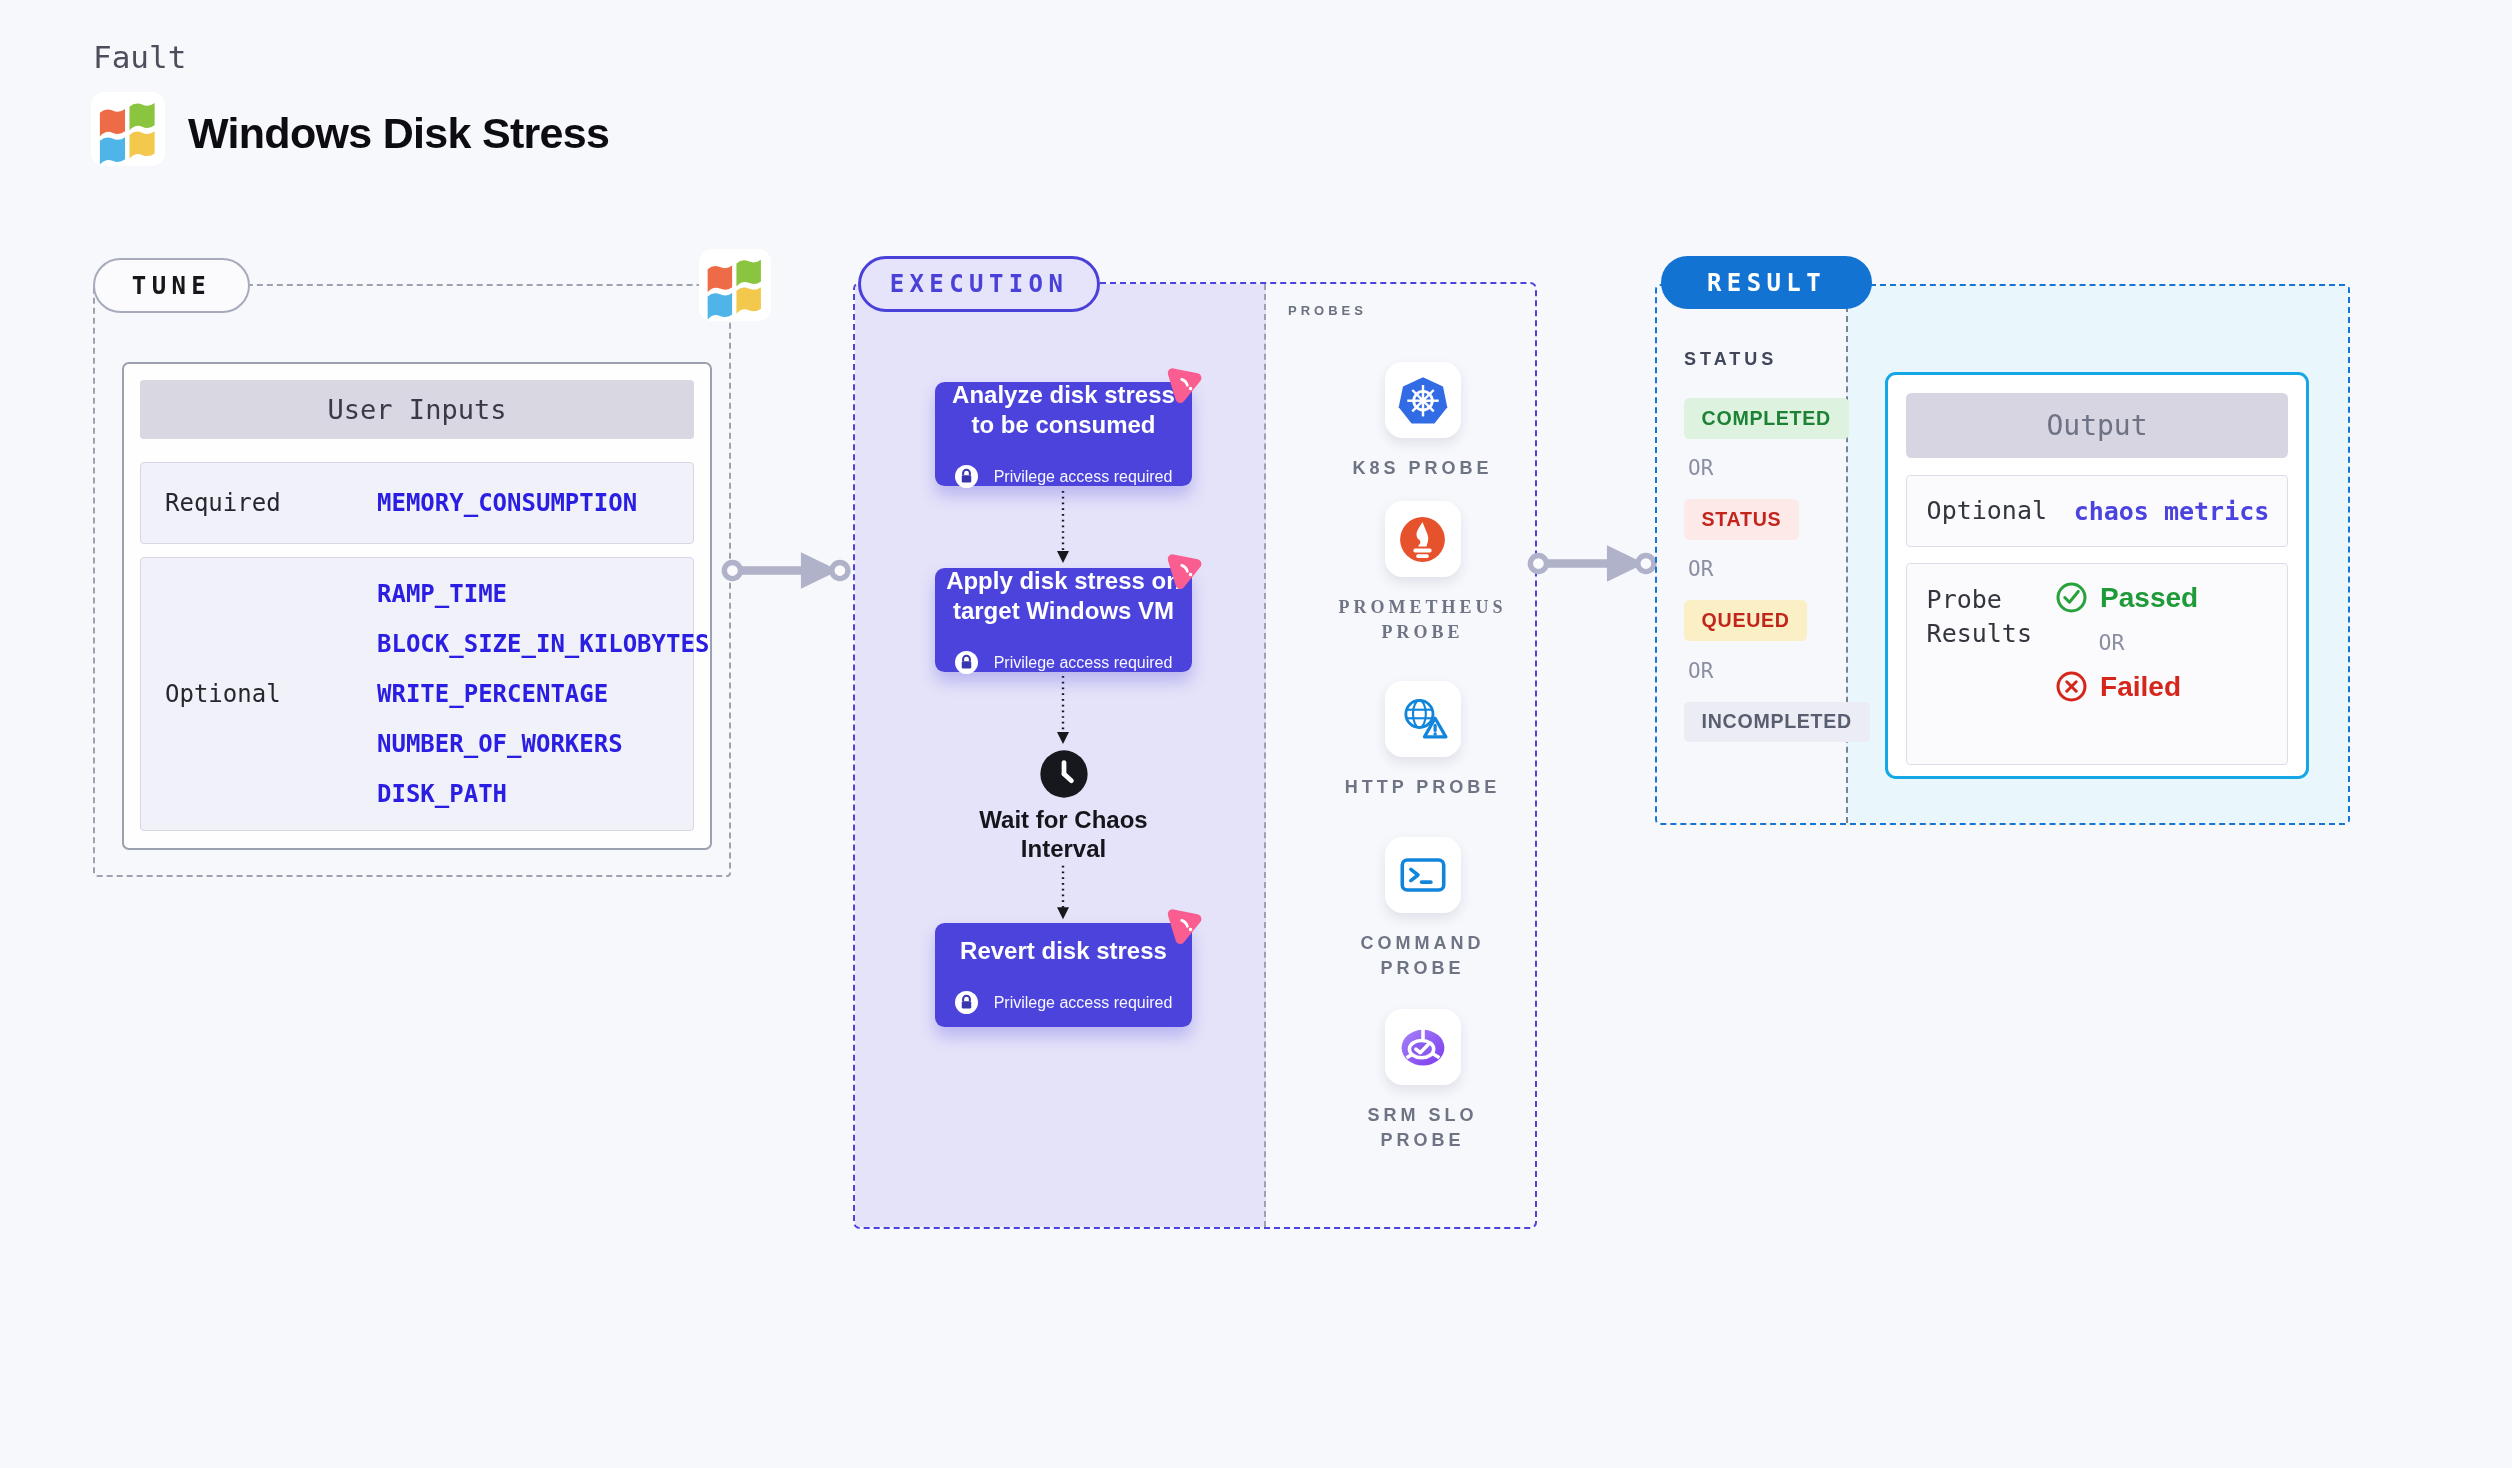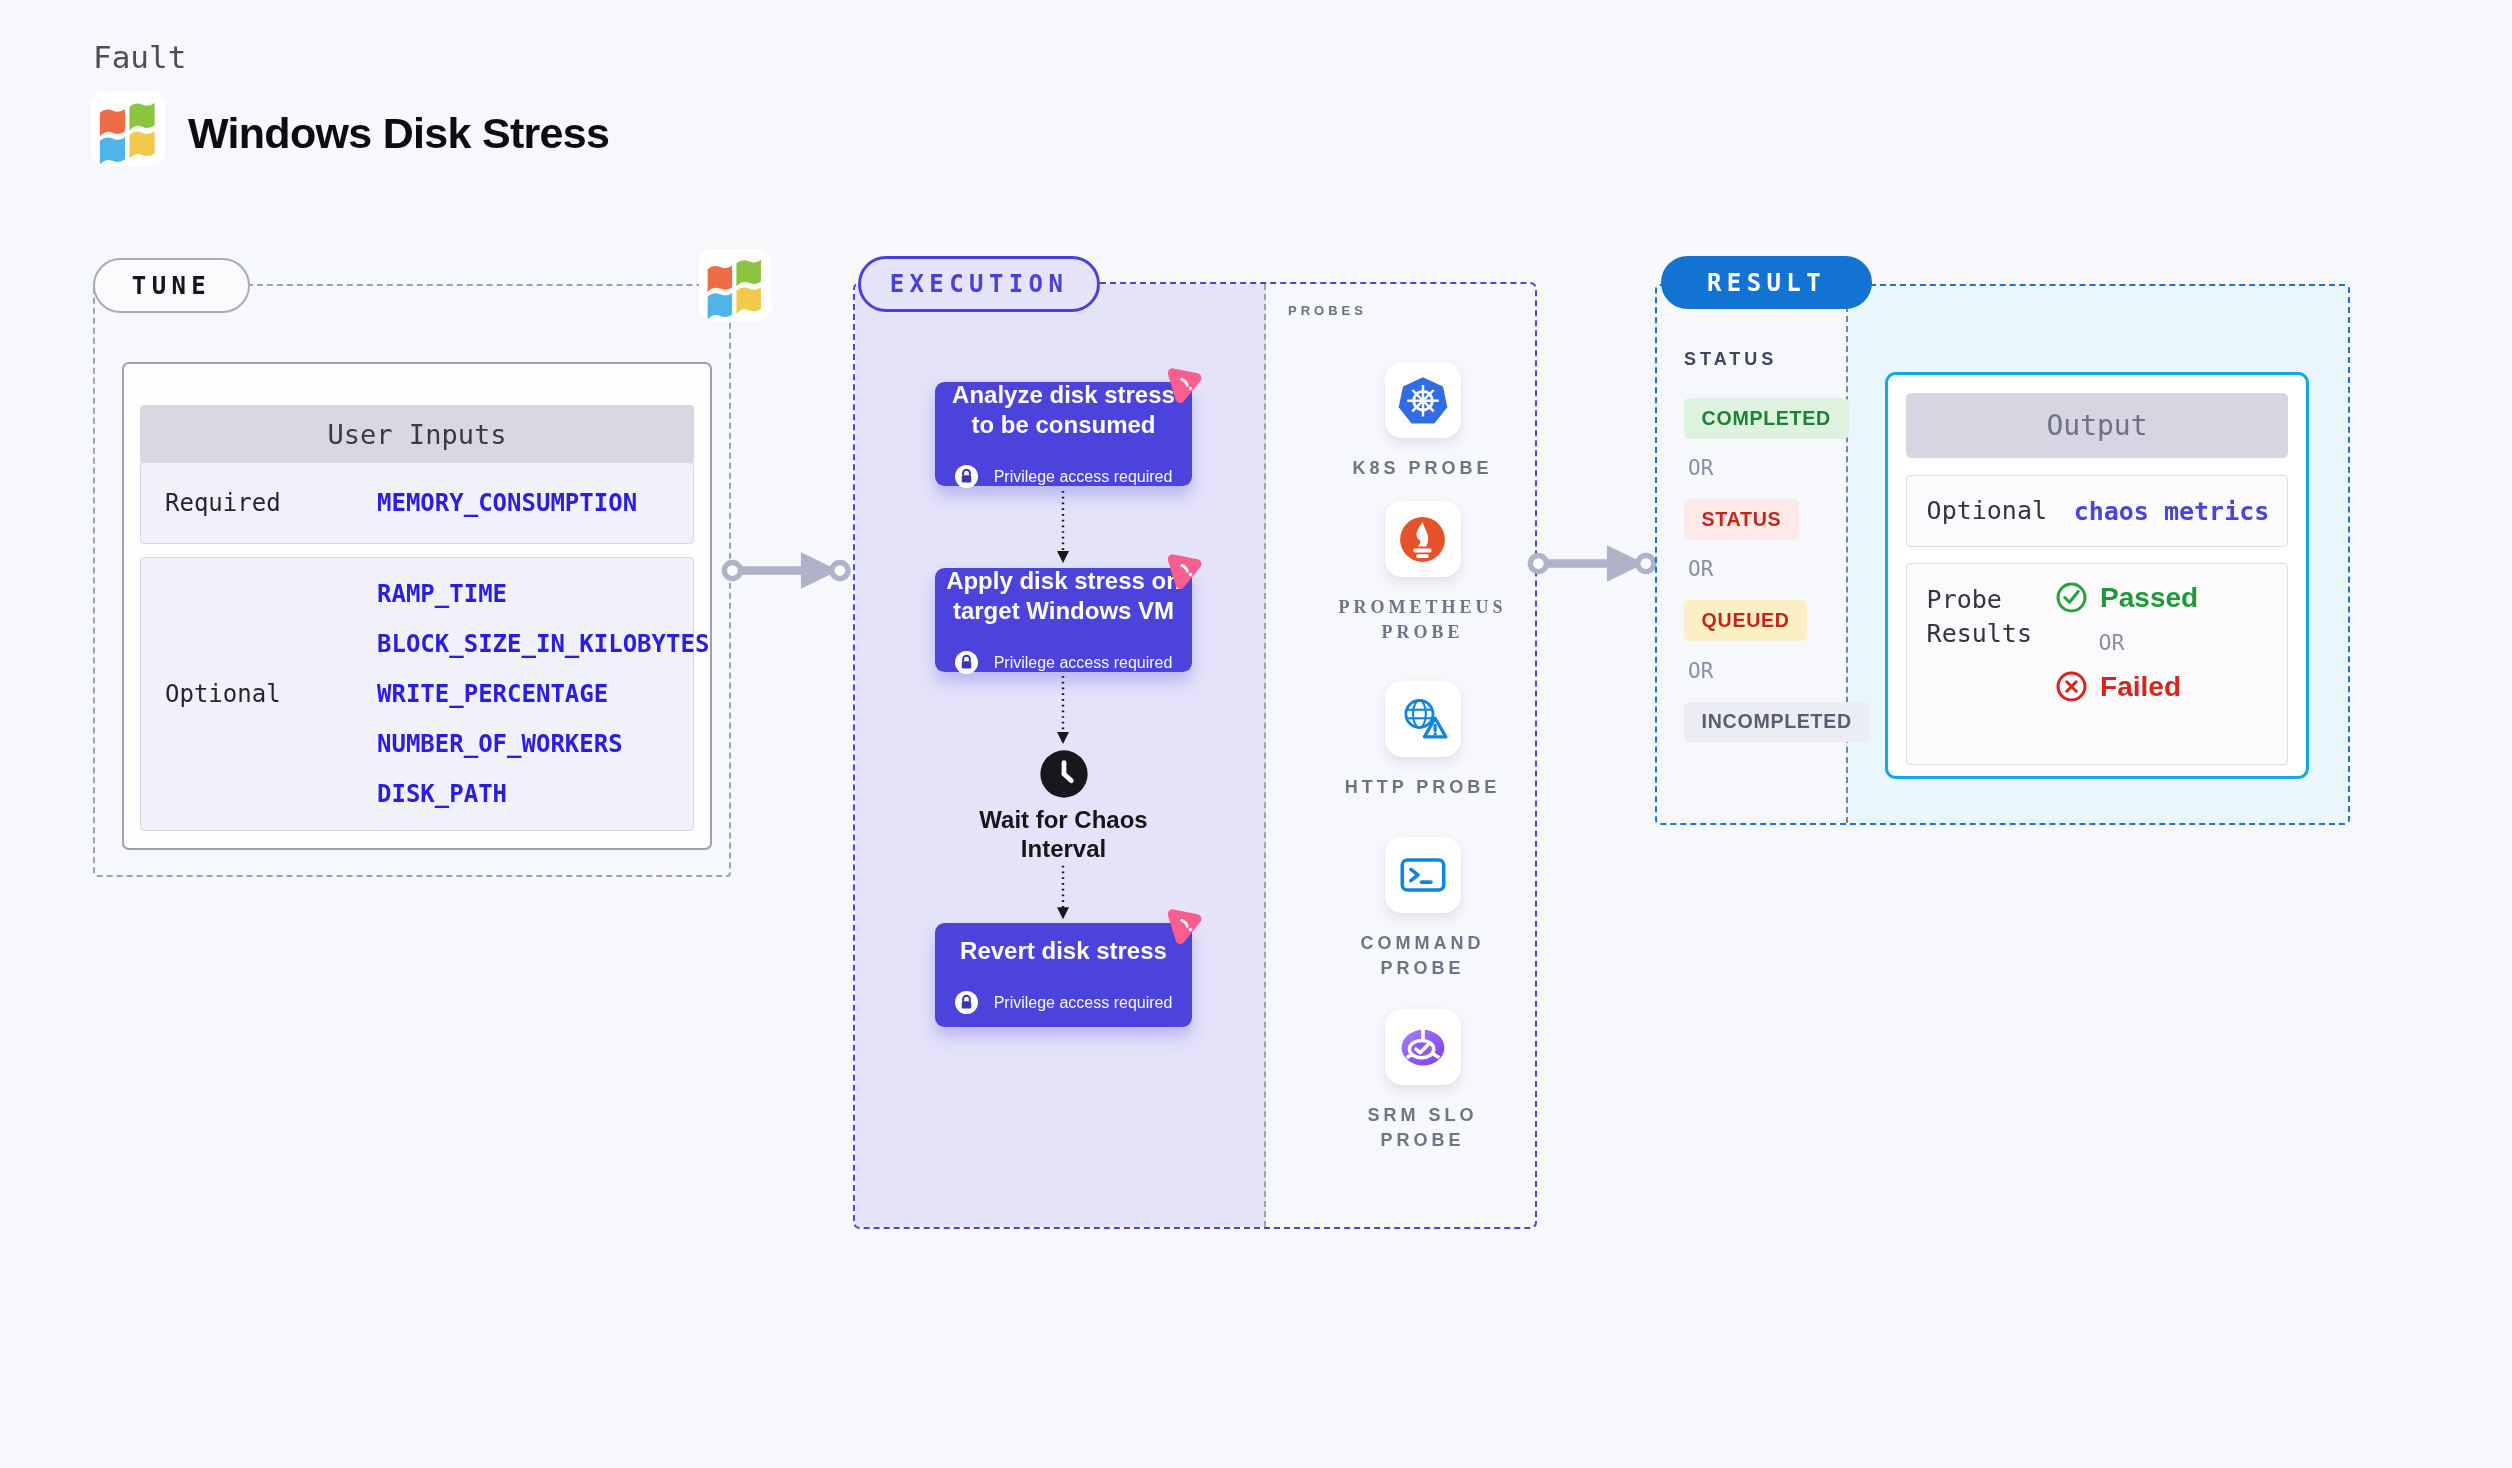--- a/index.html
+++ b/index.html
@@ -16,21 +16,21 @@
          font-family:"DejaVu Sans Mono",monospace;font-weight:700;font-size:24px;letter-spacing:5.4px;z-index:5;}
   .tune-badge{left:93px;top:258px;width:153px;height:51px;background:#FBFBFE;border:2px solid #A6AABB;color:#16161C;}
   .exec-badge{left:858px;top:256px;width:236px;height:50px;background:#E6E4FB;border:3.4px solid #4A42D8;color:#4A42D8;}
   .result-badge{left:1661px;top:256px;width:211px;height:53px;background:#1373D3;border:none;color:#FFFFFF;}
 
   
   .tune-box{position:absolute;left:93px;top:284px;width:634px;height:589px;border:2px dashed #9CA2B0;border-radius:4px;}
   .ui-box{position:absolute;left:122px;top:362px;width:586px;height:484px;background:#FEFEFF;border:2px solid #9BA1B0;border-radius:6.8px;}
   .ui-header{position:absolute;left:16px;top:16px;right:16px;height:59px;background:#D8D7E2;border-radius:4px;
              display:flex;align-items:center;justify-content:center;font-family:"DejaVu Sans Mono",monospace;
-             font-size:27px;font-weight:500;color:#393948;margin-top:25px;}
+             font-size:27px;font-weight:500;color:#393948;}
   .ui-row{position:absolute;left:16px;right:16px;background:#F1F2F9;border:1.4px solid #D5D7E5;border-radius:4px;
           display:grid;grid-template-columns:236px 1fr;align-items:center;}
   .ui-row1{top:89px;height:80px;margin-top:9px;}
   .ui-row2{top:193px;height:272px;}
   .ui-label{font-family:"DejaVu Sans Mono",monospace;font-size:24px;color:#26262E;padding-left:24px;}
   .param-list{display:flex;flex-direction:column;row-gap:22px;}
   .param{font-family:"DejaVu Sans Mono",monospace;font-size:24px;font-weight:600;color:#2B1EE3;}
 
   
   .exec-box{position:absolute;left:853px;top:282px;width:680px;height:943px;border:2px dashed #4C43DC;border-radius:6.8px;}

